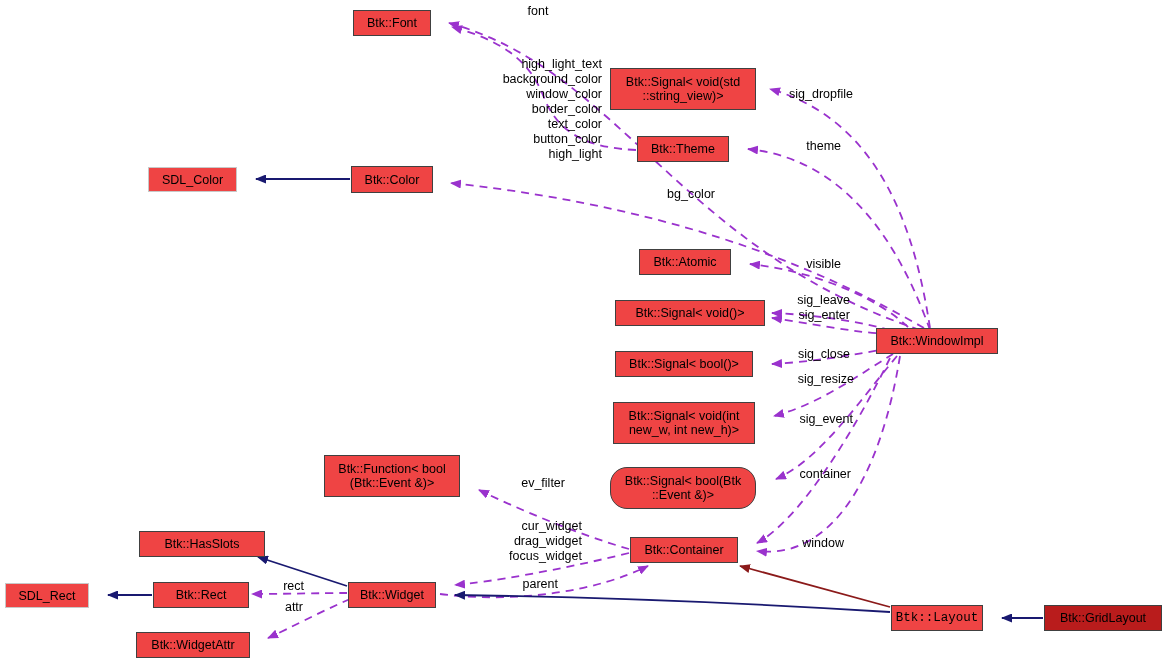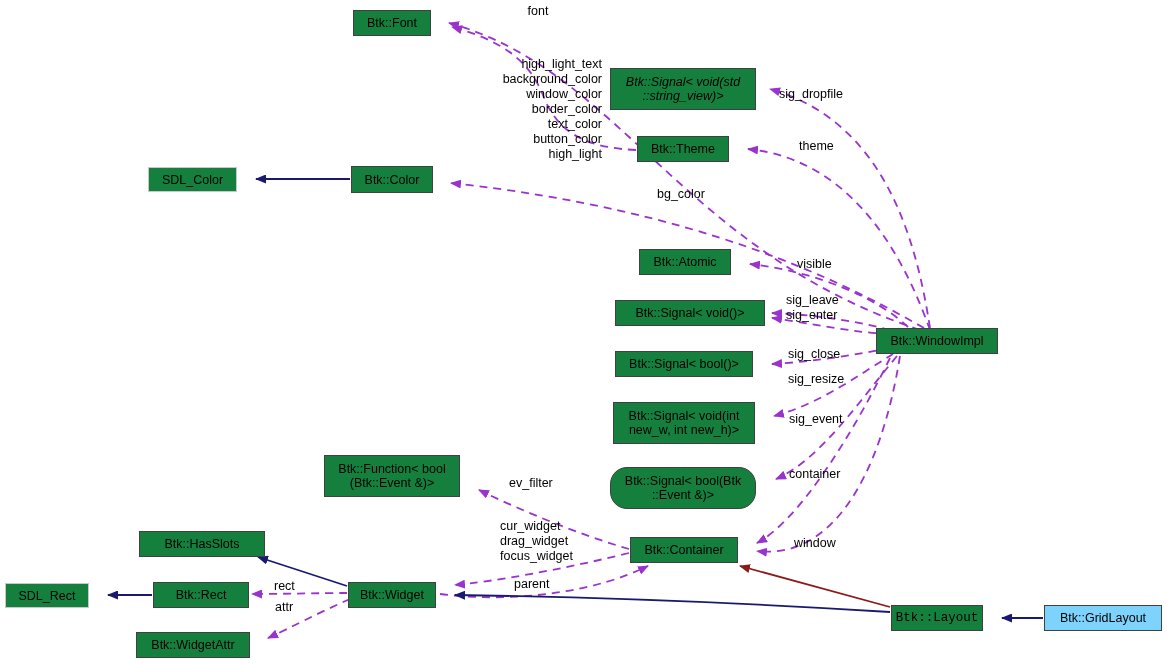--- a/index.html
+++ b/index.html
@@ -20,21 +20,21 @@
     position: absolute;
     left: 0;
     top: 0;
     width: 1167px;
     height: 664px;
     pointer-events: none;
   }
   .node {
     position: absolute;
     box-sizing: border-box;
-    background: #15803d;
+    background: #ef4444;
     border: 1px solid #404040;
     display: flex;
     align-items: center;
     justify-content: center;
     text-align: center;
     font-size: 12.5px;
     color: #000000;
     line-height: 14px;
     white-space: pre-line;
     z-index: 3;
@@ -50,21 +50,21 @@
     position: absolute;
     font-size: 12.5px;
     color: #000000;
     line-height: 15px;
     white-space: pre-line;
     z-index: 4;
     background: transparent;
   }
   .edge-label.align-right { text-align: right; }
   .edge-label.align-center { text-align: center; }
-  .edge-label.align-left { text-align: left; }
+  .edge-label.align-left { text-align: right; }
 </style>
 </head>
 <body>
 
 <div id="diagram-root" style="background: rgb(255, 255, 255);">
 
   <svg id="edge-layer" viewBox="0 0 1167 664" width="1167" height="664" xmlns="http://www.w3.org/2000/svg">
     <defs>
       <marker id="arrow-usage" markerWidth="11" markerHeight="9" refX="10" refY="4.5" orient="auto" markerUnits="userSpaceOnUse">
         <path d="M0,0 L11,4.5 L0,9 Z" fill="#9a32cd"></path>
@@ -105,42 +105,42 @@
       <path d="M 890,612 C 700,600 520,596 455,595" stroke="#191970"></path>
       <path d="M 1043,618 L 1002,618" stroke="#191970"></path>
     </g>
 
     <g class="protected-edges" fill="none" stroke="#8b1a1a" stroke-width="1.8" marker-end="url(#arrow-protected)">
       <path d="M 890,607 L 740,566" stroke="#8b1a1a"></path>
     </g>
   </svg>
 
   <div class="node" style="left: 353px; top: 10px; width: 78px; height: 26px; border-color: rgb(64, 64, 64);">Btk::Font</div>
-  <div class="node" style="left: 610px; top: 68px; width: 146px; height: 42px; border-color: rgb(64, 64, 64); font-style: italic;">Btk::Signal&lt; void(std
+  <div class="node" style="left: 610px; top: 68px; width: 146px; height: 42px; border-color: rgb(64, 64, 64);">Btk::Signal&lt; void(std
 ::string_view)&gt;</div>
   <div class="node" style="left: 637px; top: 136px; width: 92px; height: 26px; border-color: rgb(64, 64, 64);">Btk::Theme</div>
   <div class="node external" style="left: 148px; top: 167px; width: 89px; height: 25px; border-color: rgb(200, 200, 200);">SDL_Color</div>
   <div class="node" style="left: 351px; top: 166px; width: 82px; height: 27px; border-color: rgb(64, 64, 64);">Btk::Color</div>
   <div class="node" style="left: 639px; top: 249px; width: 92px; height: 26px; border-color: rgb(64, 64, 64);">Btk::Atomic</div>
   <div class="node" style="left: 615px; top: 300px; width: 150px; height: 26px; border-color: rgb(64, 64, 64);">Btk::Signal&lt; void()&gt;</div>
   <div class="node" style="left: 615px; top: 351px; width: 138px; height: 26px; border-color: rgb(64, 64, 64);">Btk::Signal&lt; bool()&gt;</div>
   <div class="node" style="left: 876px; top: 328px; width: 122px; height: 26px; border-color: rgb(64, 64, 64);">Btk::WindowImpl</div>
   <div class="node" style="left: 613px; top: 402px; width: 142px; height: 42px; border-color: rgb(64, 64, 64); text-align: center;">Btk::Signal&lt; void(int
 new_w, int new_h)&gt;</div>
   <div class="node" style="left: 324px; top: 455px; width: 136px; height: 42px; border-color: rgb(64, 64, 64);">Btk::Function&lt; bool
 (Btk::Event &amp;)&gt;</div>
   <div class="node" style="left: 610px; top: 467px; width: 146px; height: 42px; border-color: rgb(64, 64, 64); border-radius: 17px;">Btk::Signal&lt; bool(Btk
 ::Event &amp;)&gt;</div>
   <div class="node" style="left: 139px; top: 531px; width: 126px; height: 26px; border-color: rgb(64, 64, 64);">Btk::HasSlots</div>
   <div class="node" style="left: 630px; top: 537px; width: 108px; height: 26px; border-color: rgb(64, 64, 64);">Btk::Container</div>
   <div class="node external" style="left: 5px; top: 583px; width: 84px; height: 25px; border-color: rgb(200, 200, 200);">SDL_Rect</div>
   <div class="node" style="left: 153px; top: 582px; width: 96px; height: 26px; border-color: rgb(64, 64, 64);">Btk::Rect</div>
   <div class="node" style="left: 348px; top: 582px; width: 88px; height: 26px; border-color: rgb(64, 64, 64);">Btk::Widget</div>
   <div class="node" style="left: 891px; top: 605px; width: 92px; height: 26px; border-color: rgb(64, 64, 64); font-family: Liberation Mono, monospace;">Btk::Layout</div>
-  <div class="node focus" style="left: 1044px; top: 605px; width: 118px; height: 26px; border-color: rgb(64, 64, 64); background: #7dd3fc;">Btk::GridLayout</div>
+  <div class="node focus" style="left: 1044px; top: 605px; width: 118px; height: 26px; border-color: rgb(64, 64, 64); background: #b91c1c;">Btk::GridLayout</div>
   <div class="node" style="left: 136px; top: 632px; width: 114px; height: 26px; border-color: rgb(64, 64, 64);">Btk::WidgetAttr</div>
 
   <div class="edge-label align-center" style="left: 510px; top: 4px; width: 56px;">font</div>
   <div class="edge-label align-right" style="left: 466px; top: 57px; width: 136px;">high_light_text
 background_color
 window_color
 border_color
 text_color
 button_color
 high_light</div>

